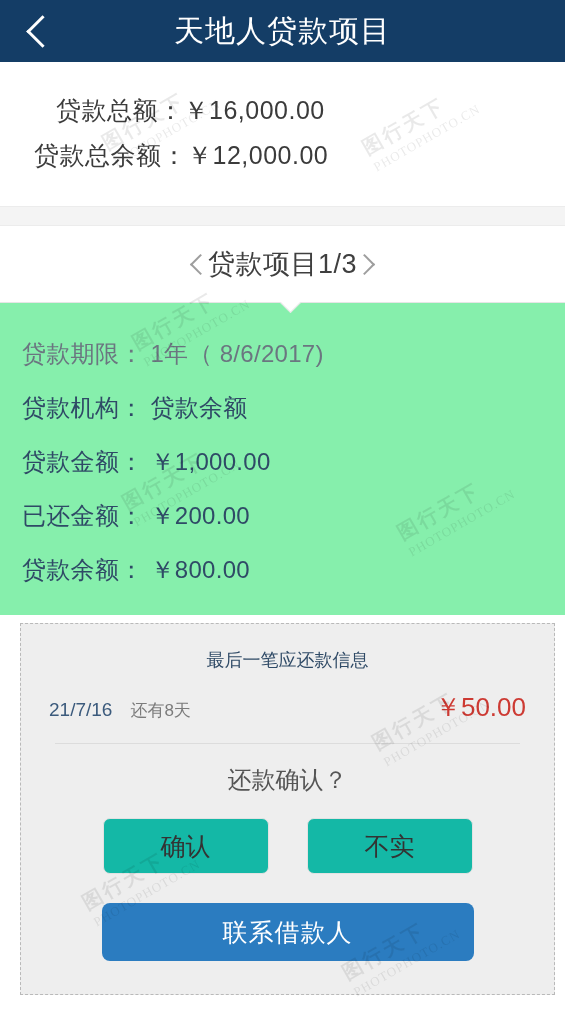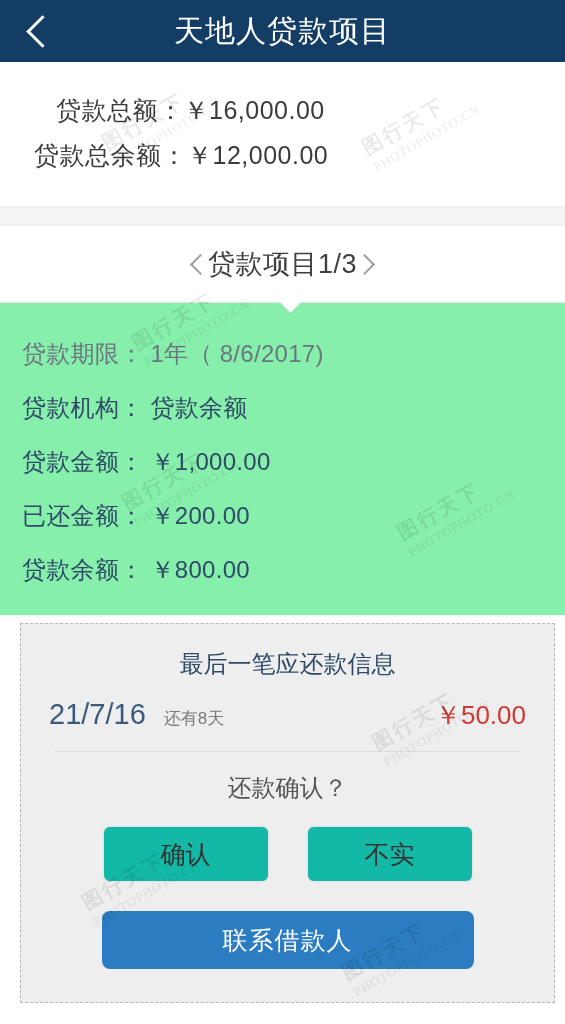--- a/index.html
+++ b/index.html
@@ -134,31 +134,31 @@
 
   
   .repay-panel {
     margin: 8px 10px 0 20px;
     background: #eeeeee;
     border: 1px dashed #b9b9b9;
     padding: 16px 0 26px 0;
   }
   .panel-title {
     text-align: center;
-    font-size: 24px;
+    font-size: 18px;
     color: #2f4a66;
     padding: 8px 0 14px 0;
   }
   .due-row {
     display: flex;
     align-items: baseline;
     padding: 4px 28px 10px 28px;
   }
   .due-date {
-    font-size: 29px;
+    font-size: 19px;
     color: #3b5a7c;
     margin-right: 18px;
     text-align: right;
   }
   .due-left {
     font-size: 17px;
     color: #7b7b7b;
     flex: 1;
   }
   .due-amount {

